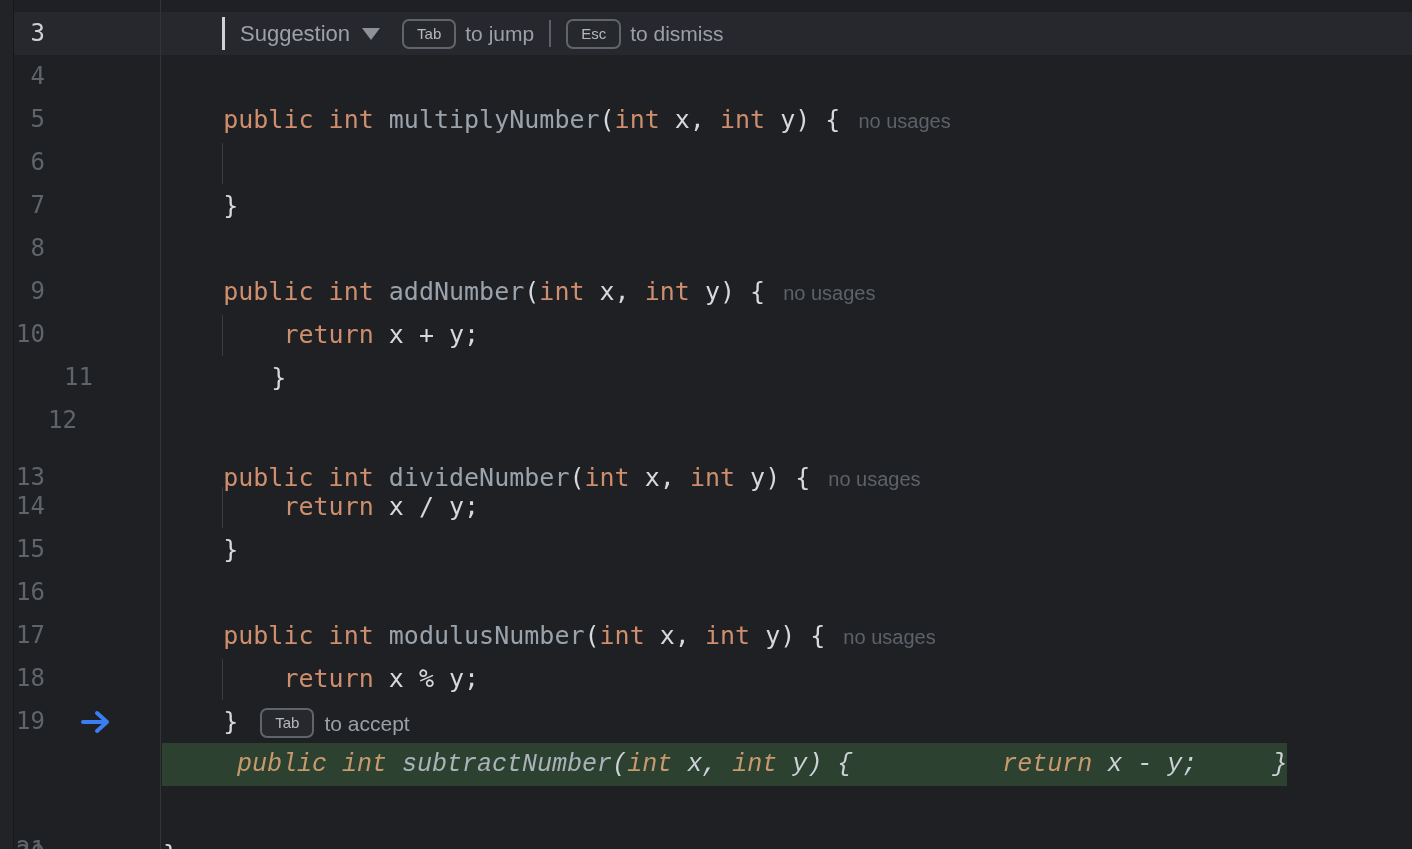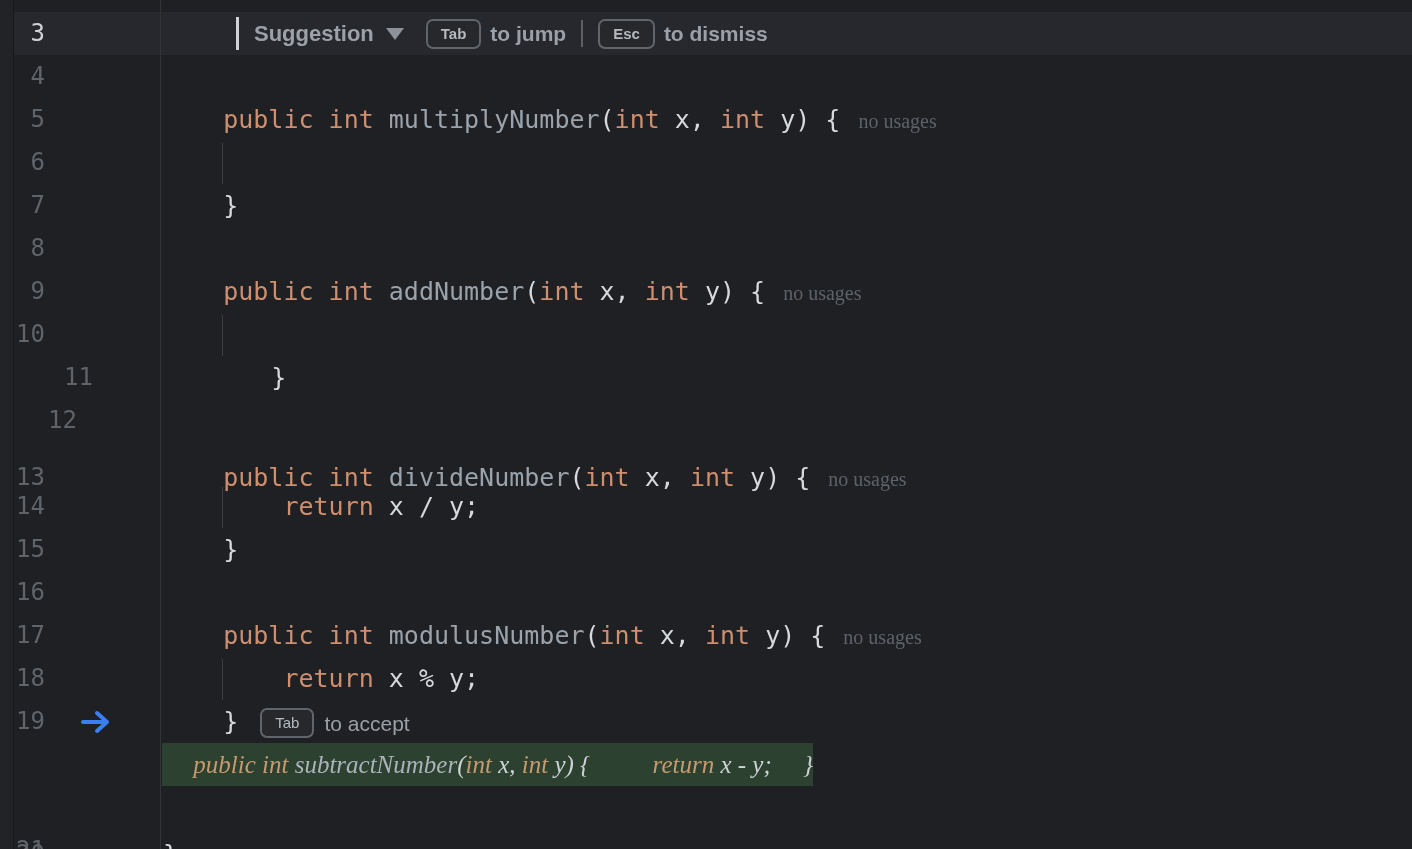--- a/index.html
+++ b/index.html
@@ -15,38 +15,38 @@
   .row.current{background:#26282d;left:13px;width:1399px;}
   .line-num{position:absolute;left:0;top:0;width:45px;height:43px;line-height:43px;
             text-align:right;font-family:"DejaVu Sans Mono",monospace;font-size:24px;color:#5f646b;}
   .row.current .line-num{color:#ced2d7;left:-13px;}
   .gutter-icon{position:absolute;left:80px;top:9px;width:32px;height:26px;}
   .code{position:absolute;left:163px;top:0;height:43px;line-height:43px;white-space:pre;
         font-family:"DejaVu Sans Mono",monospace;font-size:25px;color:#d5d8dc;}
   .tok.kw{color:#cf8e6d;}
   .tok.fn{color:#9aa2ab;}
   .tok.pl{color:#d5d8dc;}
-  .inlay{font-family:Liberation Serif, serif;font-size:20px;color:#5d626a;margin-left:18px;}
+  .inlay{font-family:Liberation Sans, sans-serif;font-size:20px;color:#5d626a;margin-left:18px;}
   .guide{position:absolute;left:222px;top:2px;width:1px;height:41px;background:#393c41;}
   
   .suggestion-chip{position:absolute;left:162px;top:0;height:43px;line-height:43px;white-space:pre;
-        background:#2d4130;font-family:Liberation Serif, serif;font-size:25px;font-style:italic;}
+        background:#2d4130;font-family:Liberation Mono, monospace;font-size:25px;font-style:italic;}
   .suggestion-chip .tok.kw{color:#c79a6e;}
   .suggestion-chip .tok.fn{color:#aab2ba;}
   .suggestion-chip .tok.pl{color:#ccd2d6;}
   
   .kbd{display:inline-block;box-sizing:border-box;border:2px solid #60656c;border-radius:7px;
        background:#26282c;color:#b5b9bf;font-family:"Liberation Sans",sans-serif;
        font-size:15px;line-height:26px;padding:0 13px;vertical-align:middle;}
   .hint-label{font-family:"Liberation Sans",sans-serif;font-size:21px;color:#9ba0a8;
        vertical-align:middle;}
   .accept-wrap{margin-left:22px;}
   .accept-wrap .hint-label{margin-left:10px;}
   
-  .sug-bar{position:absolute;left:236px;top:12px;height:43px;display:flex;align-items:center;z-index:6;font-weight:bold;}
+  .sug-bar{position:absolute;left:222px;top:12px;height:43px;display:flex;align-items:center;z-index:6;}
   .caret{width:3px;height:33px;background:#ced2d6;margin-right:15px;}
   .sug-title{font-size:22px;color:#9ca1a9;}
   .sug-arrow{width:0;height:0;border-left:9px solid transparent;border-right:9px solid transparent;
              border-top:12px solid #8d929a;margin-left:12px;}
   .sug-gap{width:22px;}
   .sm-gap{width:9px;}
   .divider{width:2px;height:27px;background:#5c6168;margin:0 15px;}
 </style>
 </head>
 <body>
@@ -80,20 +80,21 @@
         <div class="line-num">8</div>
         <div class="code"></div>
       </div>
       <div class="row" style="top: 270px;">
         <div class="line-num">9</div>
         <div class="code"><span class="tok pl">    </span><span class="tok kw">public</span><span class="tok pl"> </span><span class="tok kw">int</span><span class="tok pl"> </span><span class="tok fn">addNumber</span><span class="tok pl">(</span><span class="tok kw">int</span><span class="tok pl"> x, </span><span class="tok kw">int</span><span class="tok pl"> y) {</span><span class="inlay">no usages</span></div>
       </div>
       <div class="row" style="top: 313px;">
         <div class="line-num">10</div>
         <div class="guide"></div>
+        <div class="code"><span class="tok pl">        </span><span class="tok kw">return</span><span class="tok pl"> x + y;</span></div>
       </div>
       <div class="row" style="top: 356px; margin-left: 48px;">
         <div class="line-num">11</div>
         <div class="code"><span class="tok pl">    }</span></div>
       </div>
       <div class="row" style="top: 399px; margin-left: 32px;">
         <div class="line-num">12</div>
         <div class="code"></div>
       </div>
       <div class="row" style="top: 456px;">

